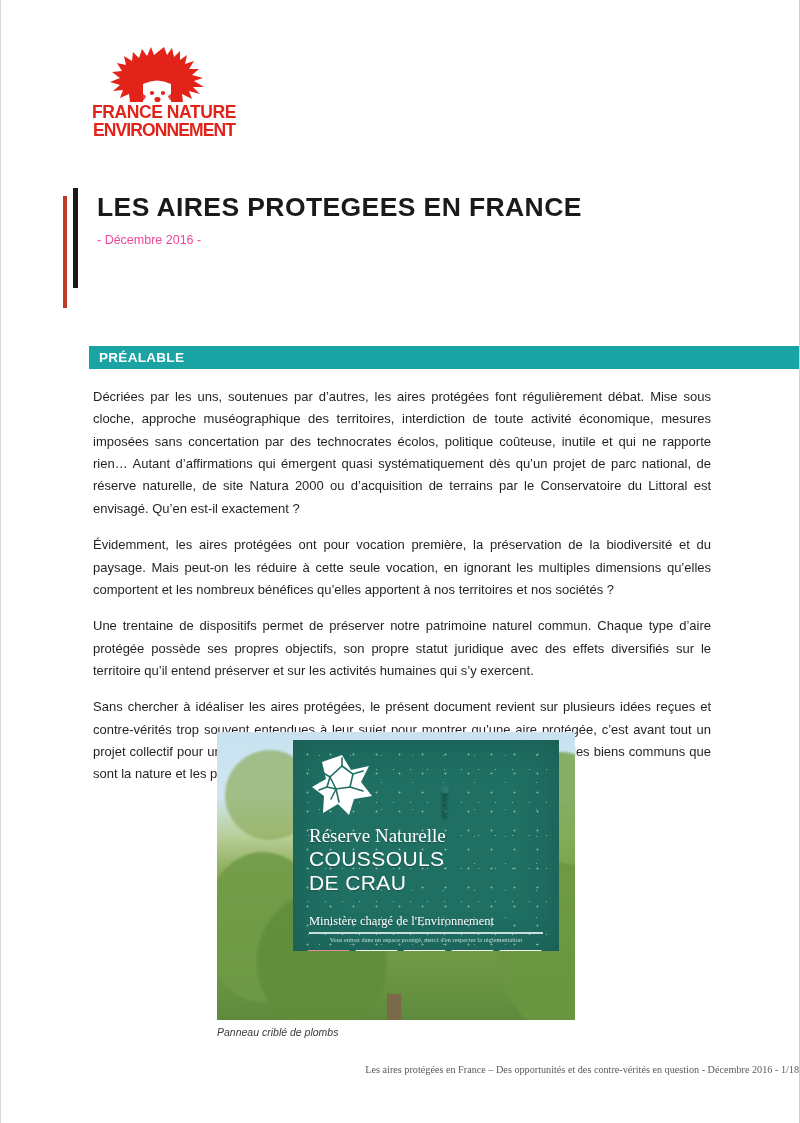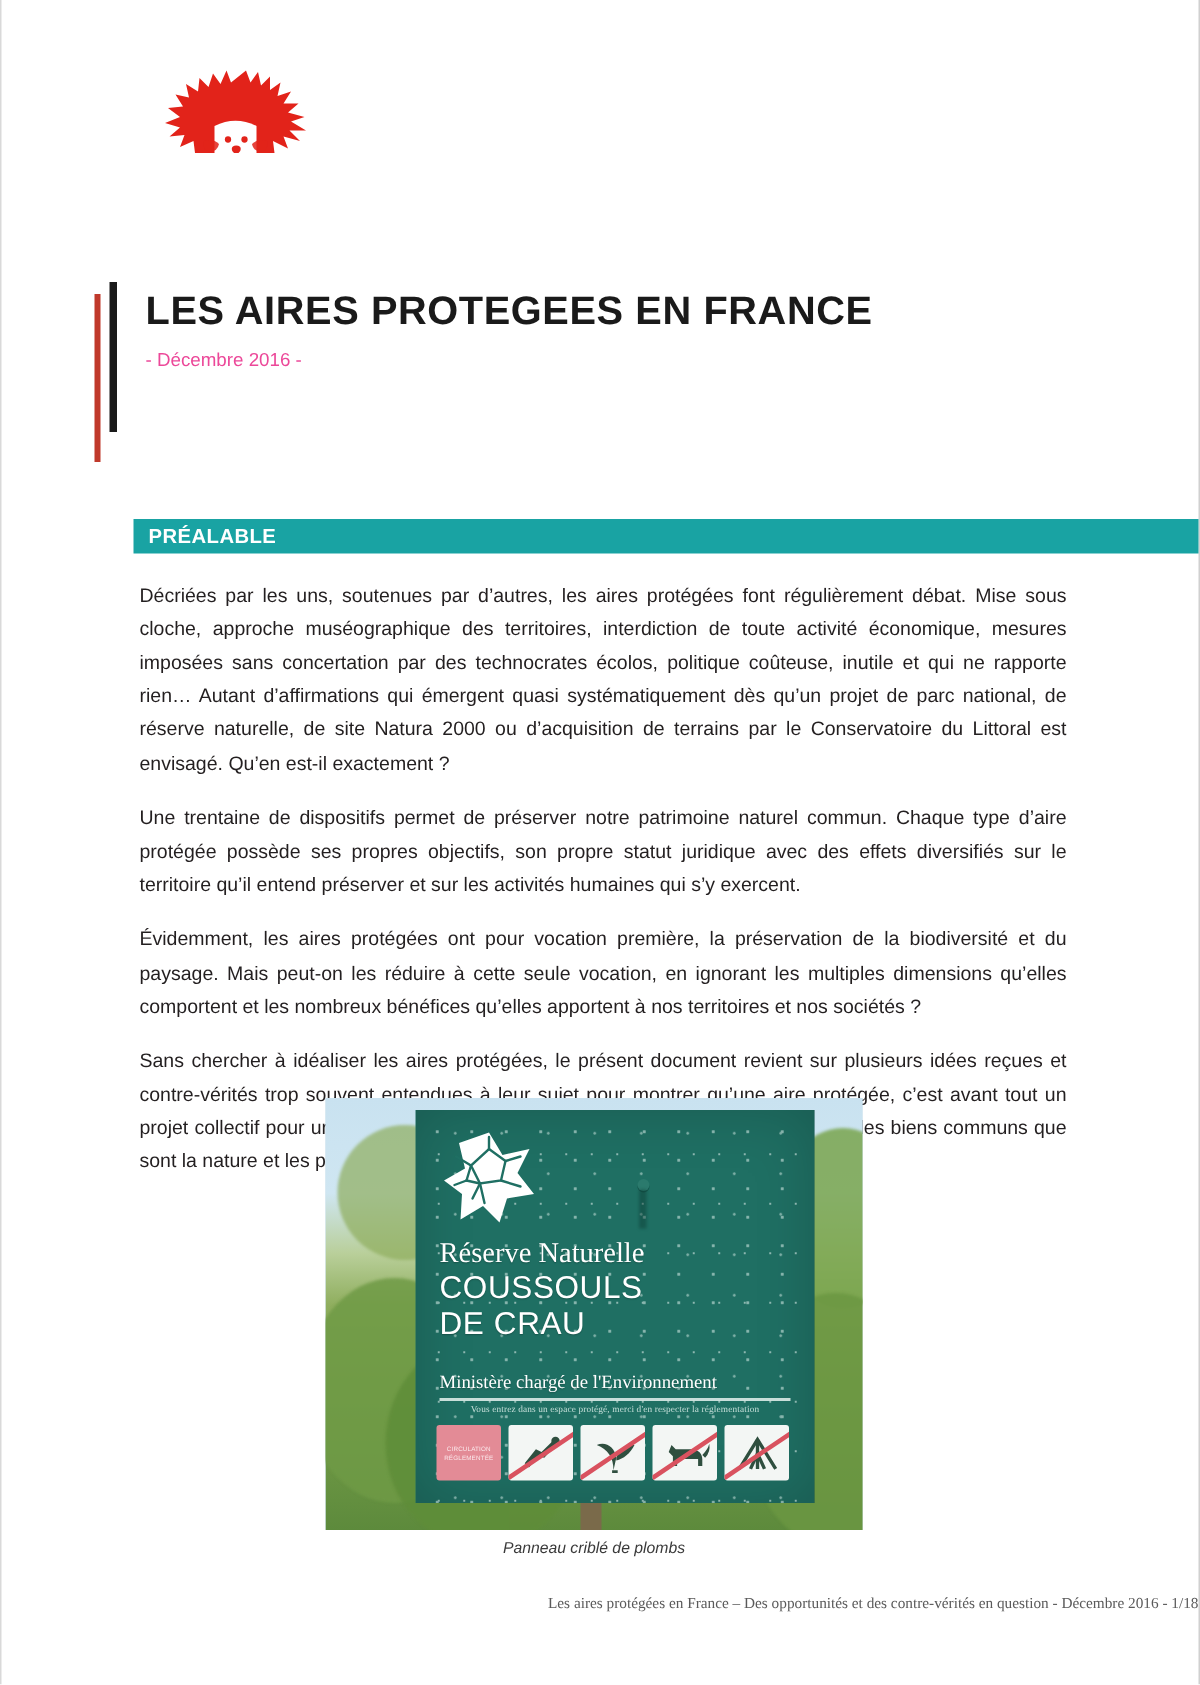--- a/index.html
+++ b/index.html
@@ -173,24 +173,24 @@
   }
   .photo-bush.b1 { left: -14px; top: 120px; width: 120px; height: 150px; background:#6f9a46; }
   .photo-bush.b2 { left: 40px;  top: 160px; width: 130px; height: 140px; background:#5f8d39; }
   .photo-bush.b3 { left: 280px; top: 130px; width: 120px; height: 170px; background:#6b9742; }
   .photo-bush.b4 { left: 300px; top: 20px;  width: 90px;  height: 120px; background:#7aa54e; }
   .photo-bush.b5 { left: 8px;   top: 18px;  width: 90px;  height: 90px;  background:#8fae5e; opacity:.7;}
 
   
   .sign {
     position: absolute;
-    left: 60px;
+    left: 76px;
     top: 8px;
     width: 266px;
-    height: 262px;
+    height: 211px;
     background: #1f6f63;
     box-shadow: inset 0 0 40px rgba(0,0,0,.18);
     overflow: hidden;
   }
   .sign-speckle {
     position: absolute;
     inset: 0;
     pointer-events: none;
     opacity: .55;
     background-image:
@@ -331,21 +331,20 @@
     position: absolute;
     left: 170px;
     top: 262px;
     width: 14px;
     height: 26px;
     background: #7a6a4a;
   }
 
   .figure-caption {
     margin-top: 6px;
-    text-align: center;
     font-family: "Liberation Sans", sans-serif;
     font-style: italic;
     font-size: 10.5px;
     color: #3a3a3a;
   }
 
   
   .page-footer {
     position: absolute;
     left: 0;
@@ -374,38 +373,42 @@
       </g>
       <g fill="#e2231a">
         <circle cx="42" cy="49" r="2.1"></circle>
         <circle cx="53" cy="49" r="2.1"></circle>
         <path d="M47.5 53 q3 0 3 2.4 q0 2.4 -3 3.2 q-3 -0.8 -3 -3.2 q0 -2.4 3 -2.4 Z"></path>
 
         <path d="M26 50 q6 -2 10 2 q-1 5 -6 5 q-5 0 -4 -7 Z" opacity=".85"></path>
         <path d="M68 50 q-6 -2 -10 2 q1 5 6 5 q5 0 4 -7 Z" opacity=".85"></path>
       </g>
     </svg>
+    <div class="logo-wordmark">
+      <span class="l1">FRANCE NATURE</span>
+      <span class="l2">ENVIRONNEMENT</span>
+    </div>
   </div>
 
   <div class="title-bar-red"></div>
   <div class="title-bar-black"></div>
 
   <div class="title-block">
     <h1 class="doc-title">LES AIRES PROTEGEES EN FRANCE</h1>
     <div class="doc-date">- Décembre 2016 -</div>
   </div>
 
   <div class="section-banner">
     <span class="section-banner-label">PRÉALABLE</span>
   </div>
 
   <div class="body-copy">
     <p>Décriées par les uns, soutenues par d’autres, les aires protégées font régulièrement débat. Mise sous cloche, approche muséographique des territoires, interdiction de toute activité économique, mesures imposées sans concertation par des technocrates écolos, politique coûteuse, inutile et qui ne rapporte rien… Autant d’affirmations qui émergent quasi systématiquement dès qu’un projet de parc national, de réserve naturelle, de site Natura 2000 ou d’acquisition de terrains par le Conservatoire du Littoral est envisagé. Qu’en est-il exactement ?</p>
+    <p>Évidemment, les aires protégées ont pour vocation première, la préservation de la biodiversité et du paysage. Mais peut-on les réduire à cette seule vocation, en ignorant les multiples dimensions qu’elles comportent et les nombreux bénéfices qu’elles apportent à nos territoires et nos sociétés ?</p>
     <p>Une trentaine de dispositifs permet de préserver notre patrimoine naturel commun. Chaque type d’aire protégée possède ses propres objectifs, son propre statut juridique avec des effets diversifiés sur le territoire qu’il entend préserver et sur les activités humaines qui s’y exercent.</p>
-    <p>Évidemment, les aires protégées ont pour vocation première, la préservation de la biodiversité et du paysage. Mais peut-on les réduire à cette seule vocation, en ignorant les multiples dimensions qu’elles comportent et les nombreux bénéfices qu’elles apportent à nos territoires et nos sociétés ?</p>
     <p>Sans chercher à idéaliser les aires protégées, le présent document revient sur plusieurs idées reçues et contre-vérités trop souvent entendues à leur sujet pour montrer qu’une aire protégée, c’est avant tout un projet collectif pour un territoire, mobilisant habitants et acteurs territoriaux autour des biens communs que sont la nature et les paysages.</p>
   </div>
 
   <figure class="figure" style="margin:0;">
     <div class="photo">
       <div class="photo-sky"></div>
       <div class="photo-bush b5"></div>
       <div class="photo-bush b4"></div>
       <div class="photo-bush b1"></div>
       <div class="photo-bush b2"></div>

